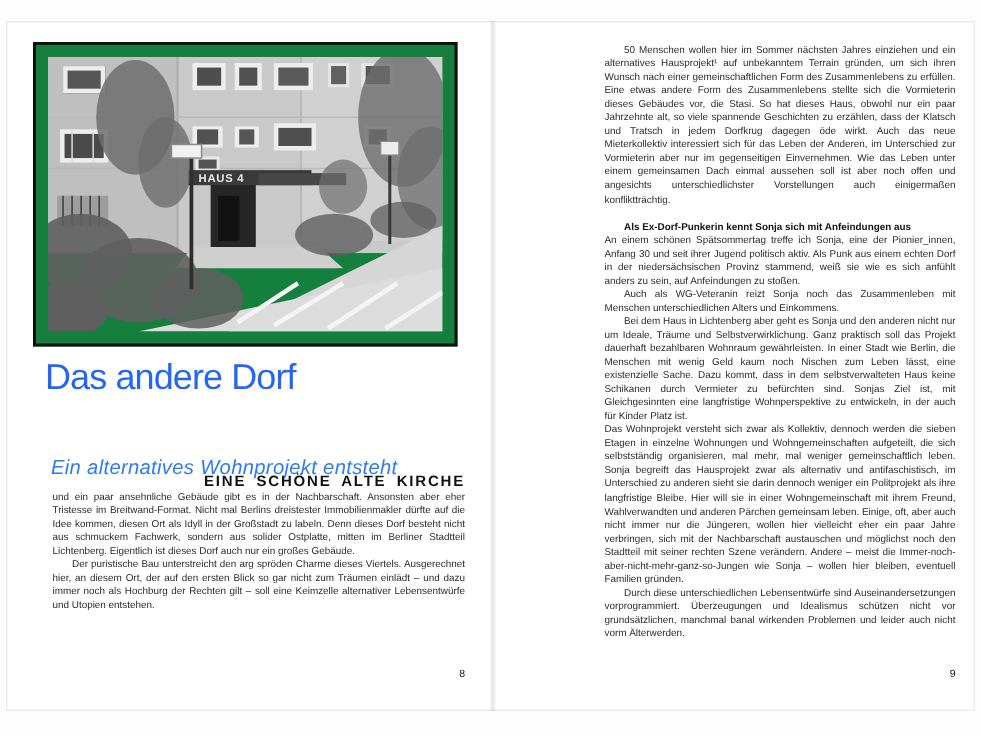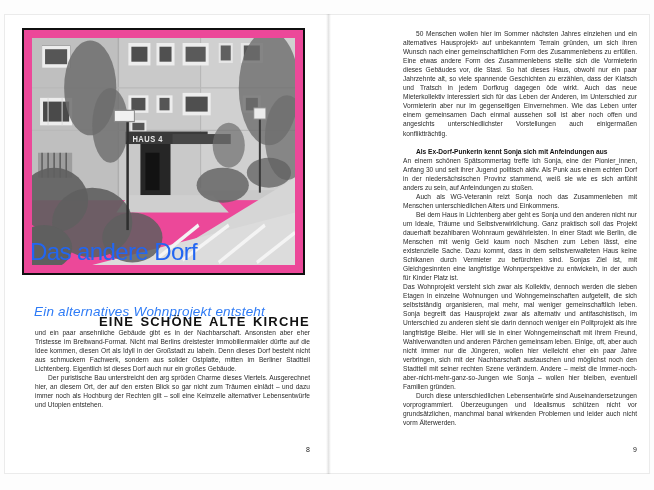--- a/index.html
+++ b/index.html
@@ -12,40 +12,40 @@
   .spread{
     position:absolute;left:4px;top:14px;width:644px;height:458px;
     background:#ffffff;border:1px solid #ebebeb;
   }
   .fold{
     position:absolute;left:326px;top:14px;width:5px;height:460px;
     background:linear-gradient(90deg,rgba(0,0,0,0) 0%,rgba(0,0,0,0.10) 50%,rgba(0,0,0,0) 100%);
   }
   
   .photo-frame{
-    position:absolute;left:22px;top:28px;width:283px;height:247px;
-    box-sizing:border-box;border:2.5px solid #101010;background:#ec4899;padding:8px;
+    position:absolute;left:22px;top:28px;width:283px;height:203px;
+    box-sizing:border-box;border:2.5px solid #101010;background:#15803d;padding:8px;
   }
   .photo-frame svg{display:block;width:100%;height:100%;}
   .page-title{
     position:absolute;left:30px;top:238px;width:290px;
     font-size:24px;font-weight:500;letter-spacing:-0.6px;color:#2266f2;
   }
   .page-subtitle{
     position:absolute;left:34px;top:284px;width:290px;
     font-size:13.5px;font-style:italic;font-weight:500;letter-spacing:0.2px;color:#2e7bf6;margin-top:20px;
   }
   .body-col{
     position:absolute;color:#2b2b2b;
     font-size:6.6px;line-height:9.05px;text-align:justify;
   }
   .left-body{left:35px;top:317px;width:275px;}
   .left-body p, .right-body p{margin:0;}
   .lead-in{
-    font-weight:bold;color:#111;font-size:13px;letter-spacing:1.2px;
+    font-weight:bold;color:#111;font-size:10px;letter-spacing:1.2px;margin-left:37px;
   }
   .indent-big{text-indent:64px;}
   .indent{text-indent:13px;}
   .pagenum{
     position:absolute;font-size:7px;color:#222;text-align:right;
   }
   .pagenum-left{left:35px;top:446px;width:275px;}
   .pagenum-right{left:403px;top:446px;width:234px;}
   
   .right-body{left:403px;top:29px;width:234px;}

